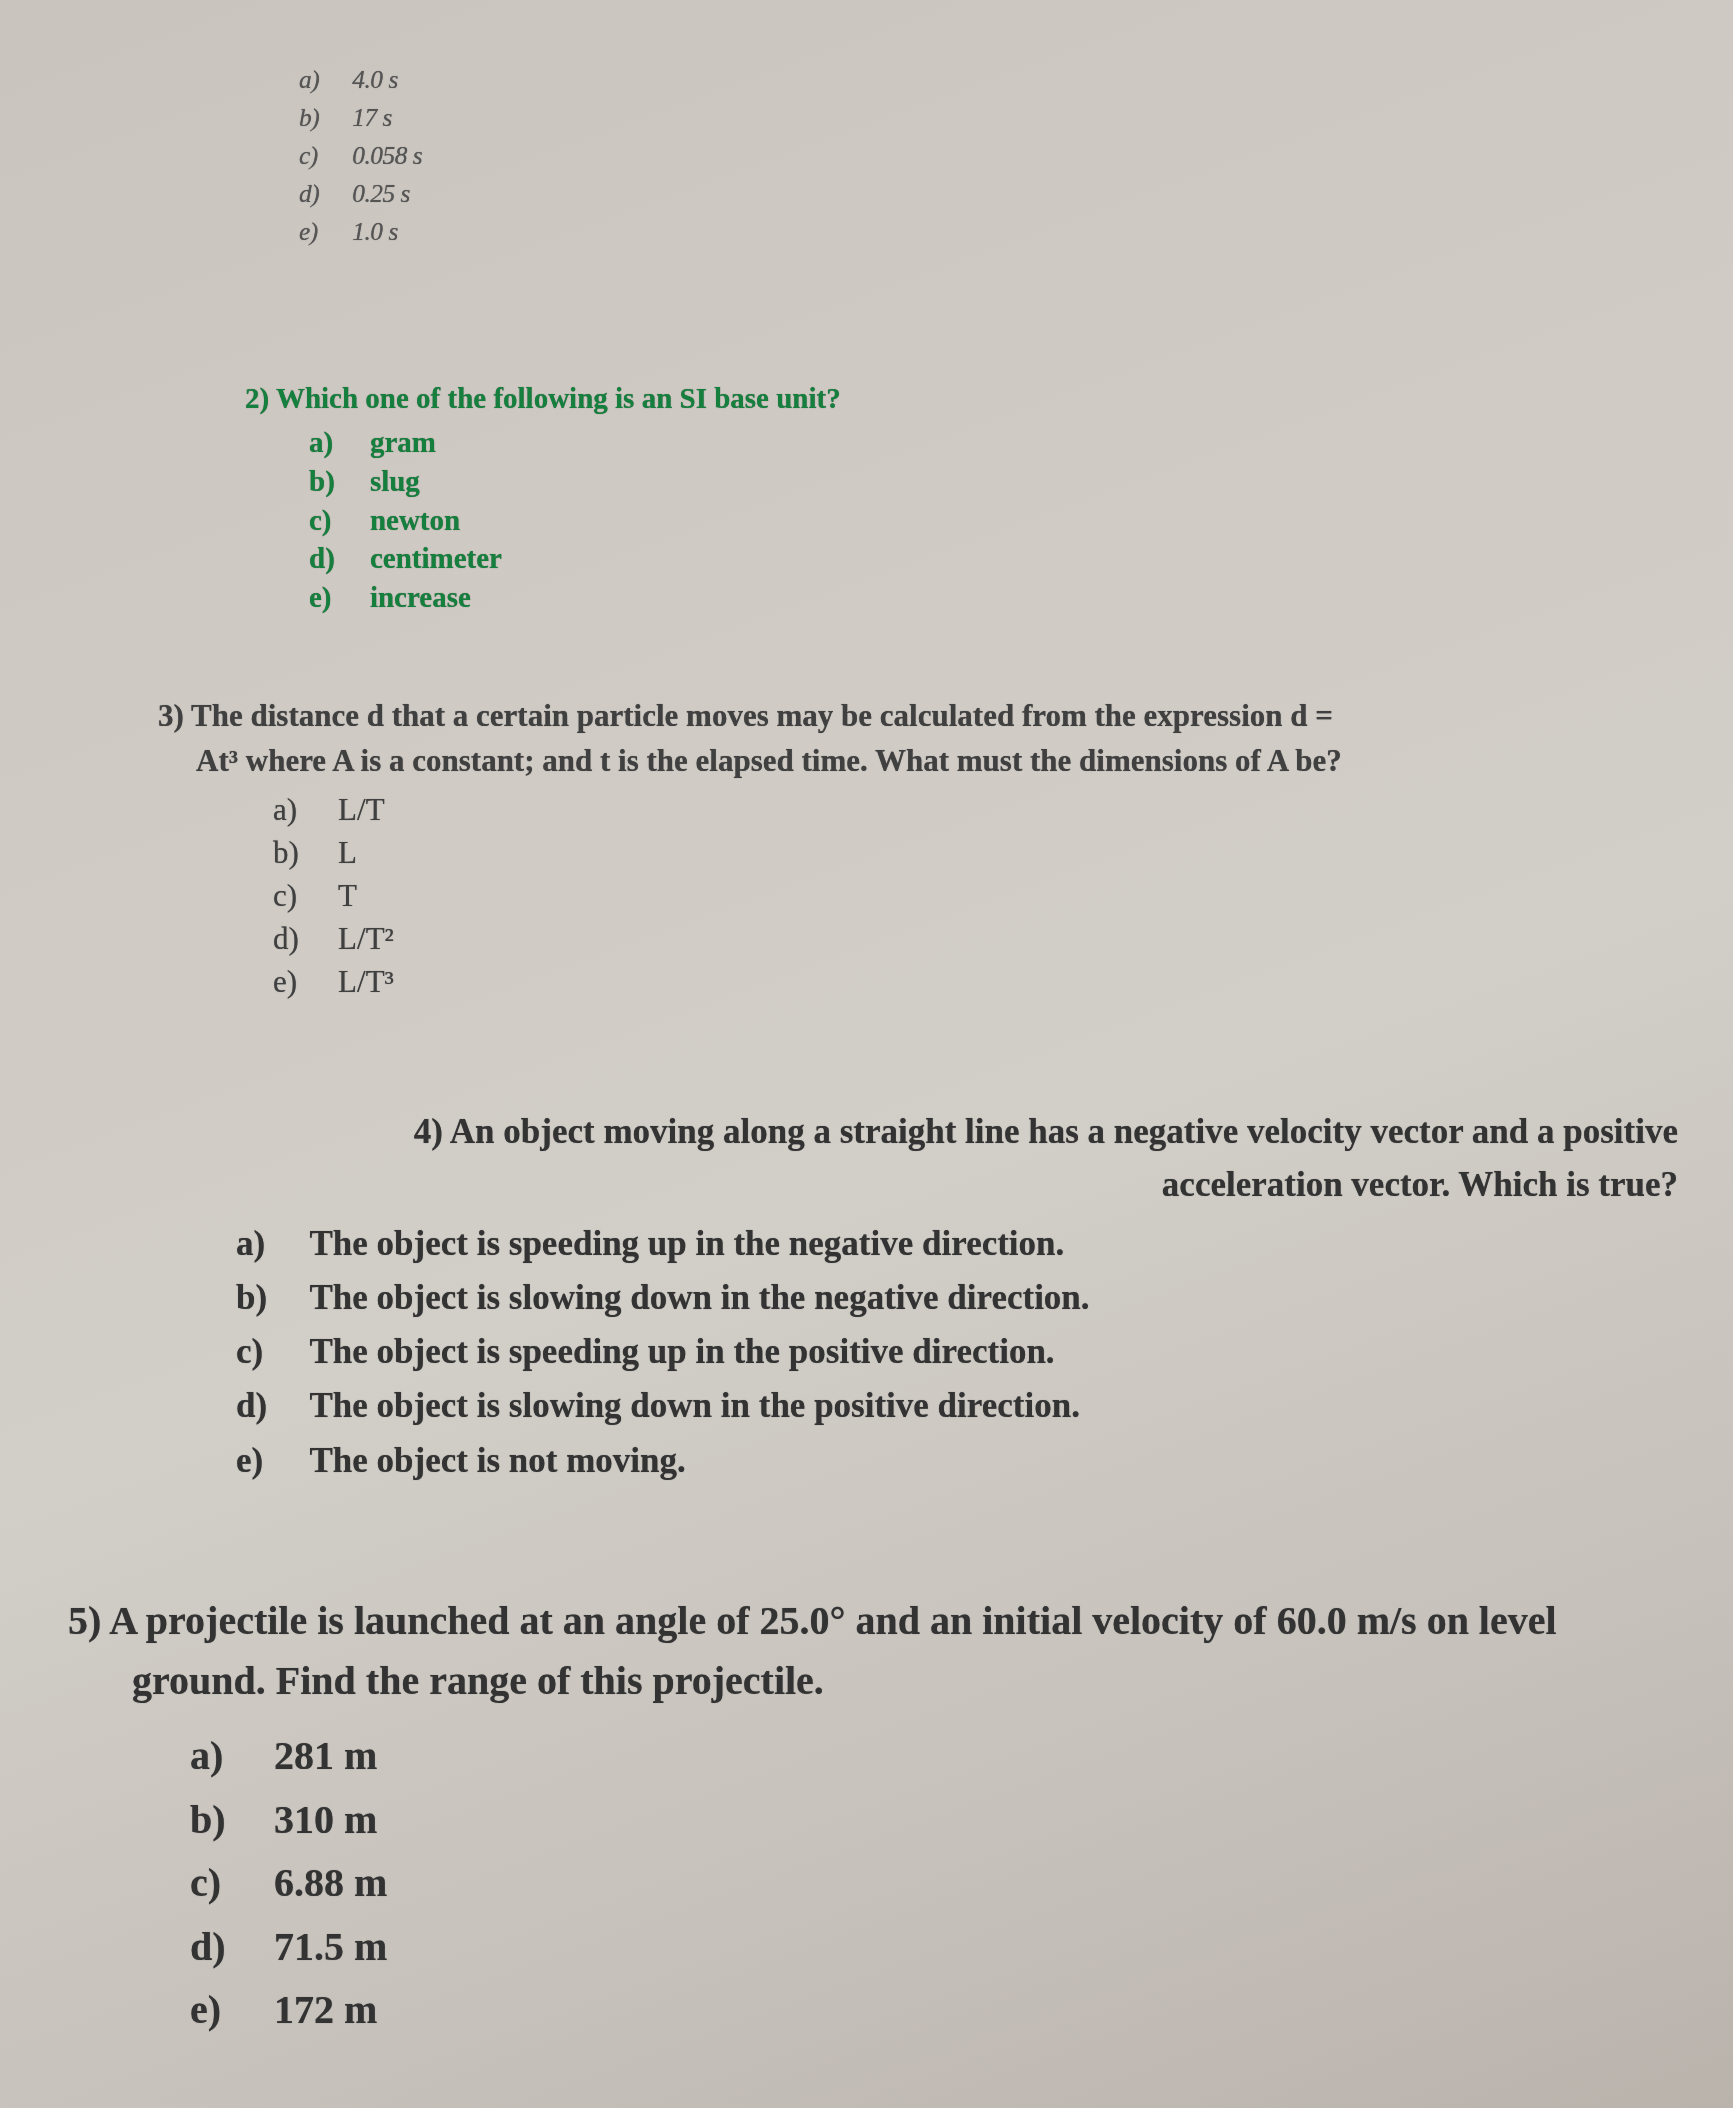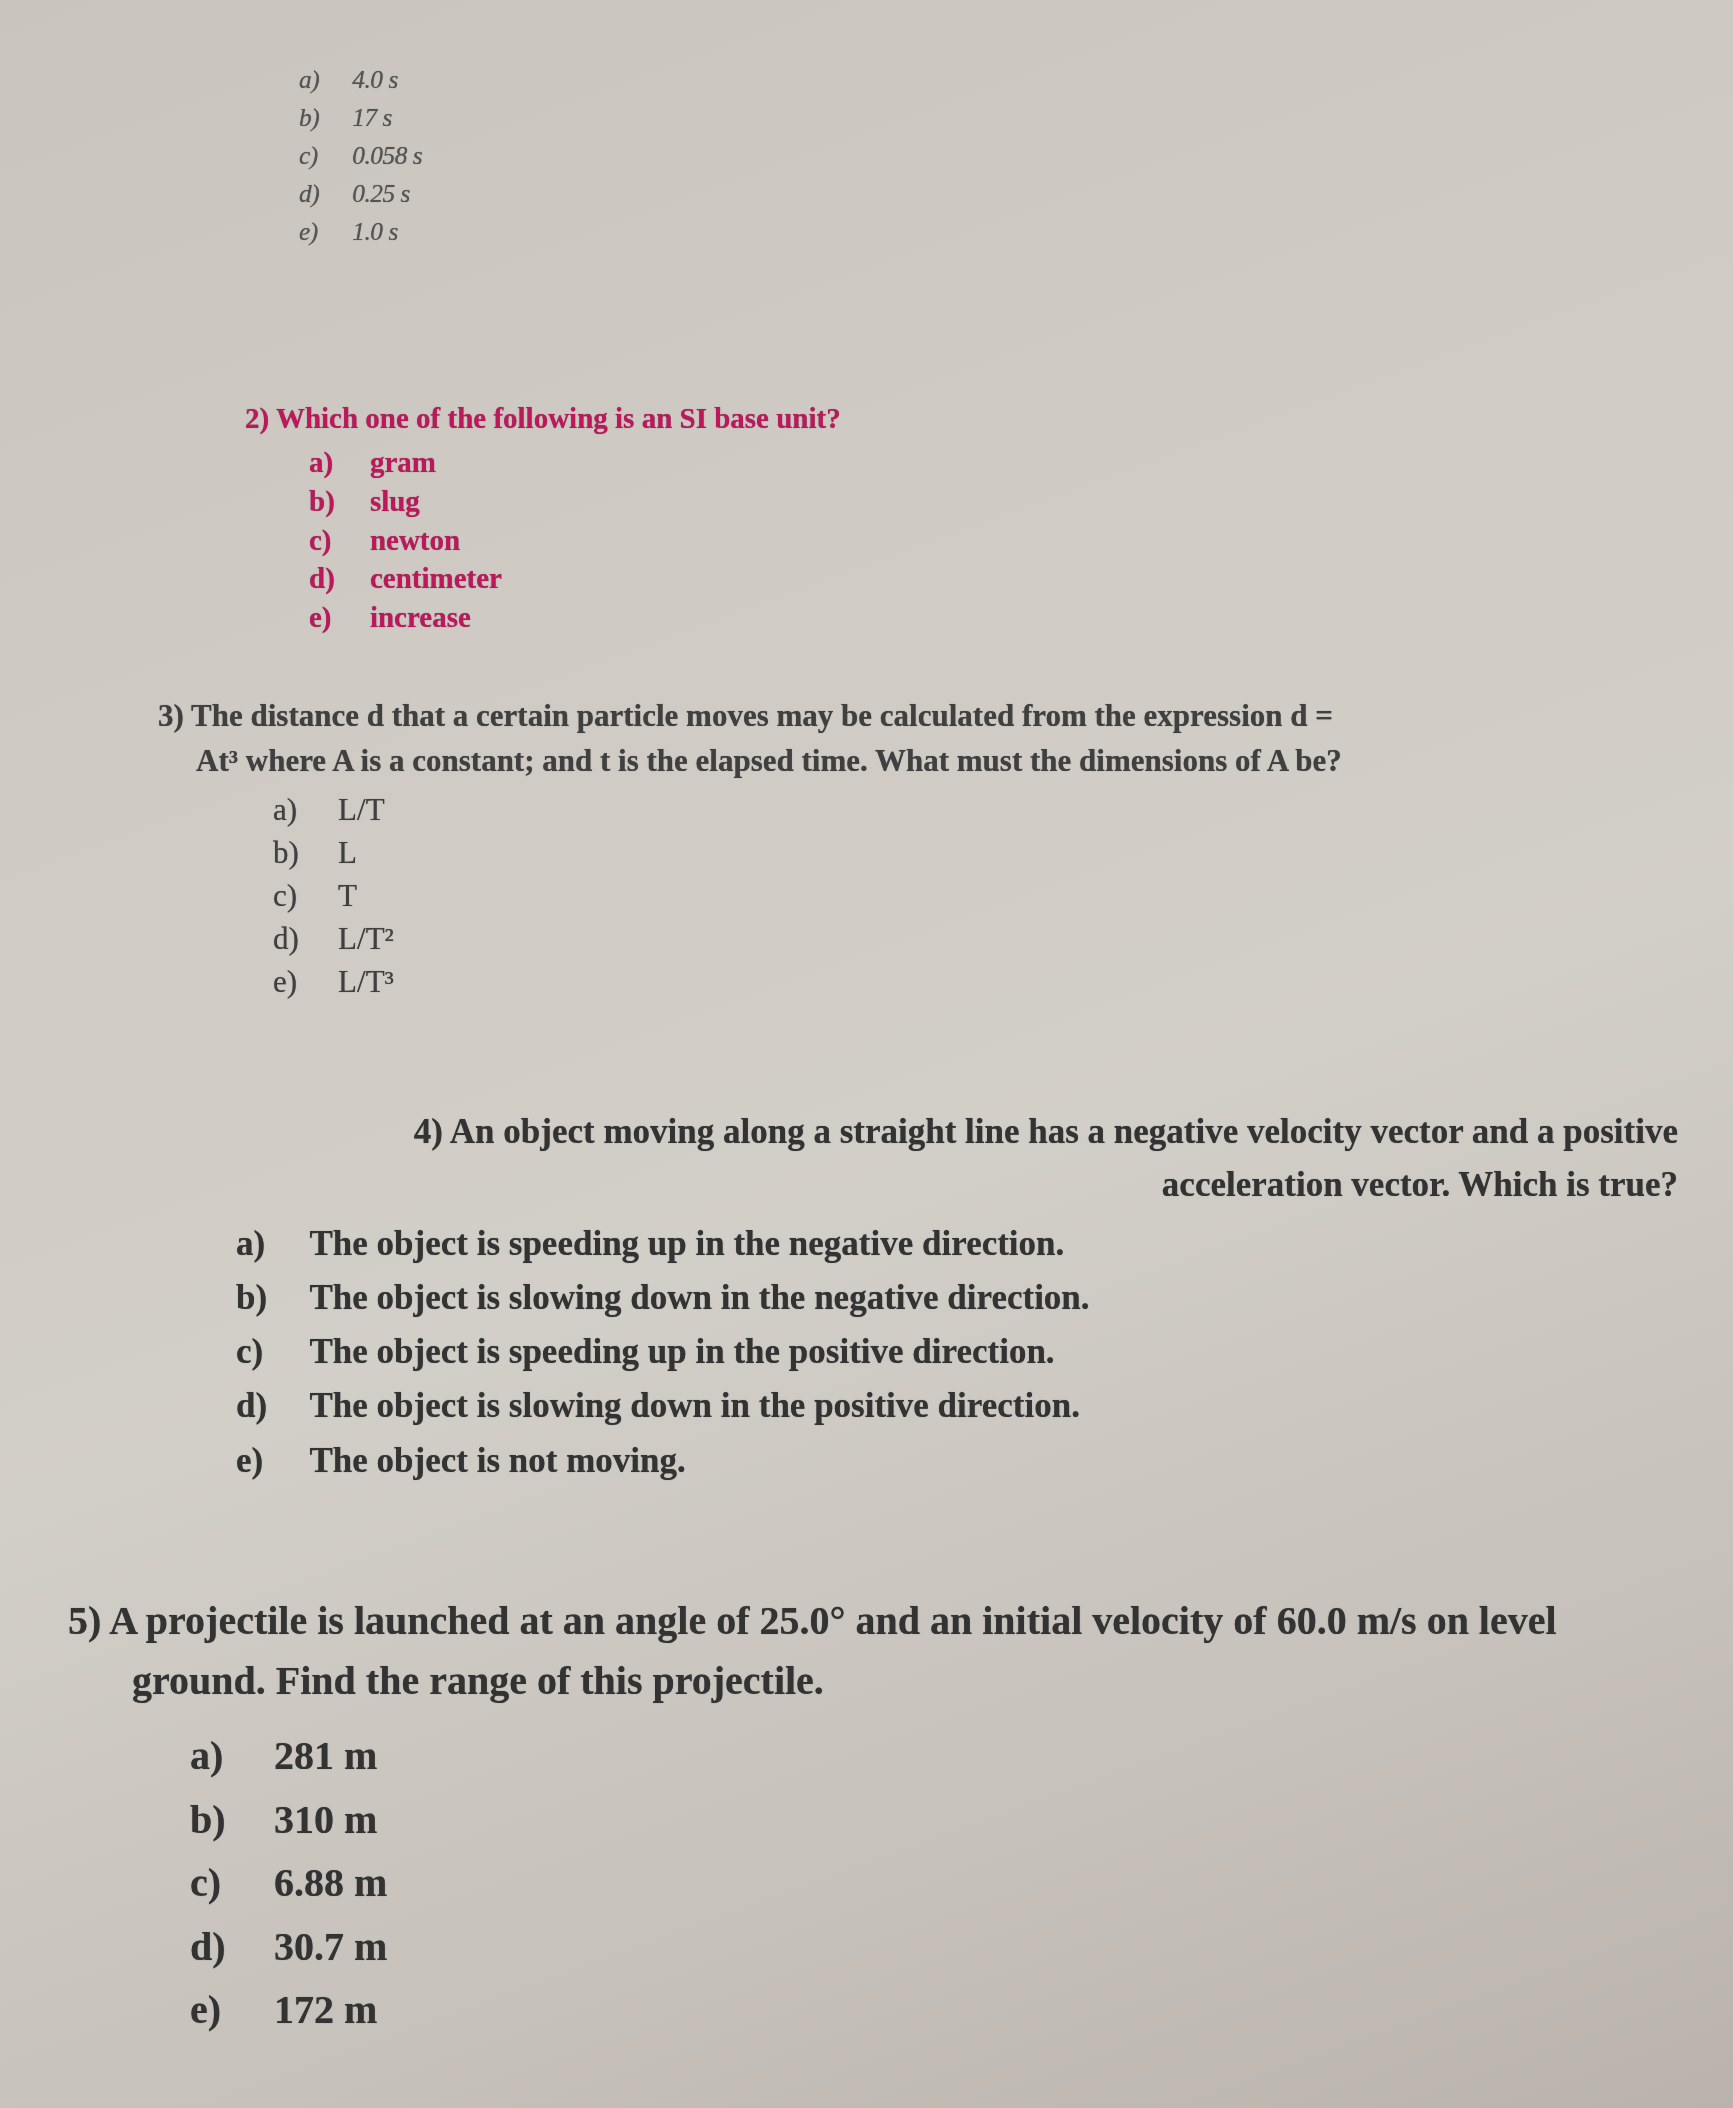--- a/index.html
+++ b/index.html
@@ -10,21 +10,21 @@
     color:#3a3a3a; position:relative;
   }
   .q { position:absolute; }
   .stem { margin:0; line-height:1.45; text-shadow:0 0 0.9px #666; }
   .opts { list-style:none; margin:0; padding:0; }
   .opts li { display:flex; line-height:1.5; text-shadow:0 0 0.9px #666; }
   .opts .lt { display:inline-block; width:2.1em; }
   #q1 { left:243px; top:56px; width:1262px; font-size:26px; font-style:italic; color:#555; letter-spacing:-0.5px; }
   #q1 .stem { font-weight:bold; }
   #q1 .opts { margin-left:56px; margin-top:3.8px; font-size:25.4px; line-height:1.38; }
-  #q2 { left:245px; top:377px; width:1224px; font-size:29px; font-weight:bold; color:#be185d;margin-top:20px; }
+  #q2 { left:245px; top:377px; width:1224px; font-size:29px; font-weight:bold; color:#15803d; }
   #q2 .opts { margin-left:64px; margin-top:3.8px; font-size:29px; font-weight:normal; }
   #q2 .opts li { line-height:1.34; font-weight:bold; }
   #q3 { left:158px; top:694px; width:1525px; font-size:31px; font-weight:bold; color:#404040; }
   #q3 .opts { margin-left:115px; margin-top:5.6px; font-size:31px; font-weight:normal; }
   #q3 .opts li { line-height:1.38; }
   #q4 { left:115px; top:1106px; width:1563px; font-size:35px; font-weight:bold; color:#333; }
   #q4 .stem { line-height:1.5;text-align:right; }
   #q4 .opts { margin-left:121px; margin-top:5.6px; font-size:35px; font-weight:bold; }
   #q4 .opts li { line-height:1.55; }
   #q5 { left:68px; top:1591px; width:1695px; font-size:40px; font-weight:bold; color:#333; white-space:nowrap; }
@@ -165,21 +165,21 @@
     <li>
         <span class="lt">b)</span>
         <span>310 m</span>
       </li>
     <li>
         <span class="lt">c)</span>
         <span>6.88 m</span>
       </li>
     <li>
         <span class="lt">d)</span>
-        <span>30.7 m</span>
+        <span>71.5 m</span>
       </li>
     <li>
         <span class="lt">e)</span>
         <span>172 m</span>
       </li>
   </ul>
 </section>
 
 
 </body></html>

